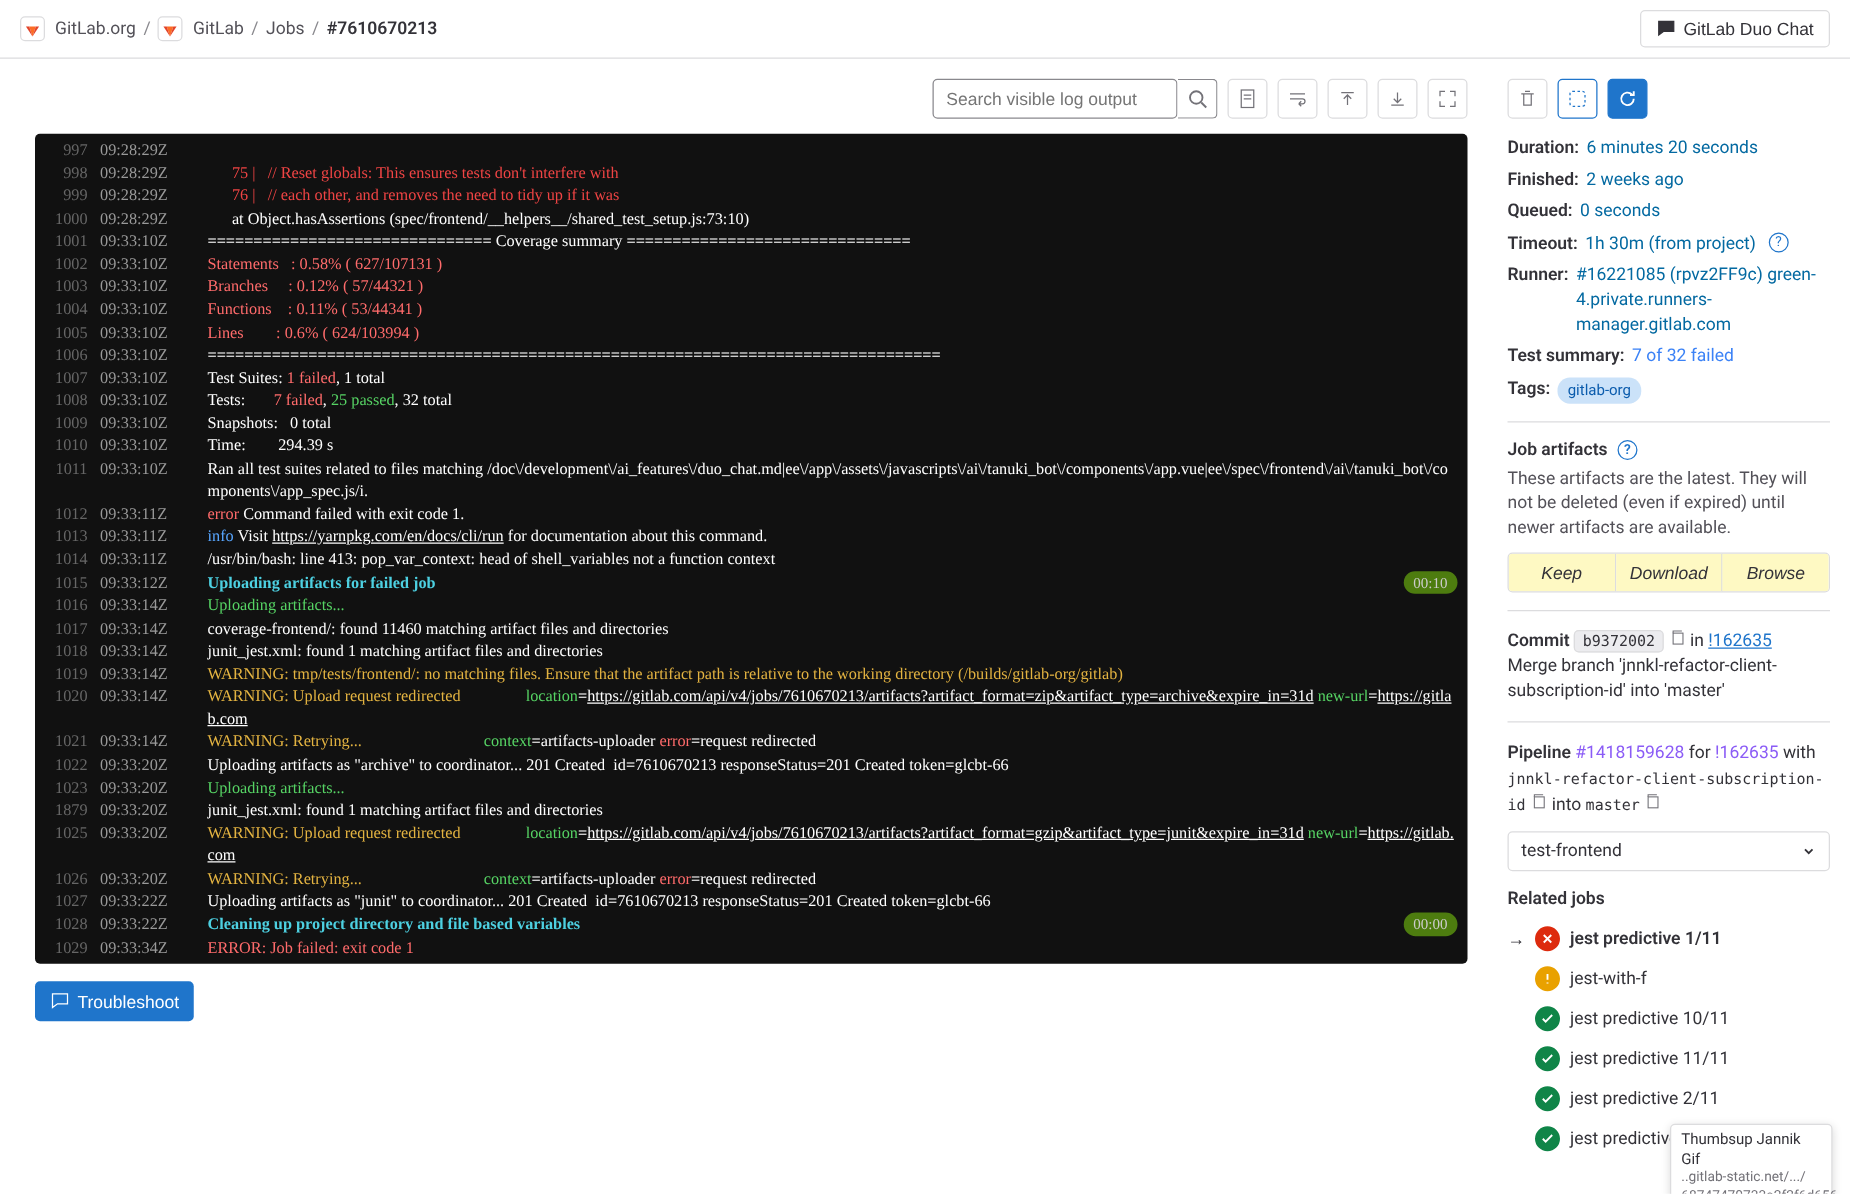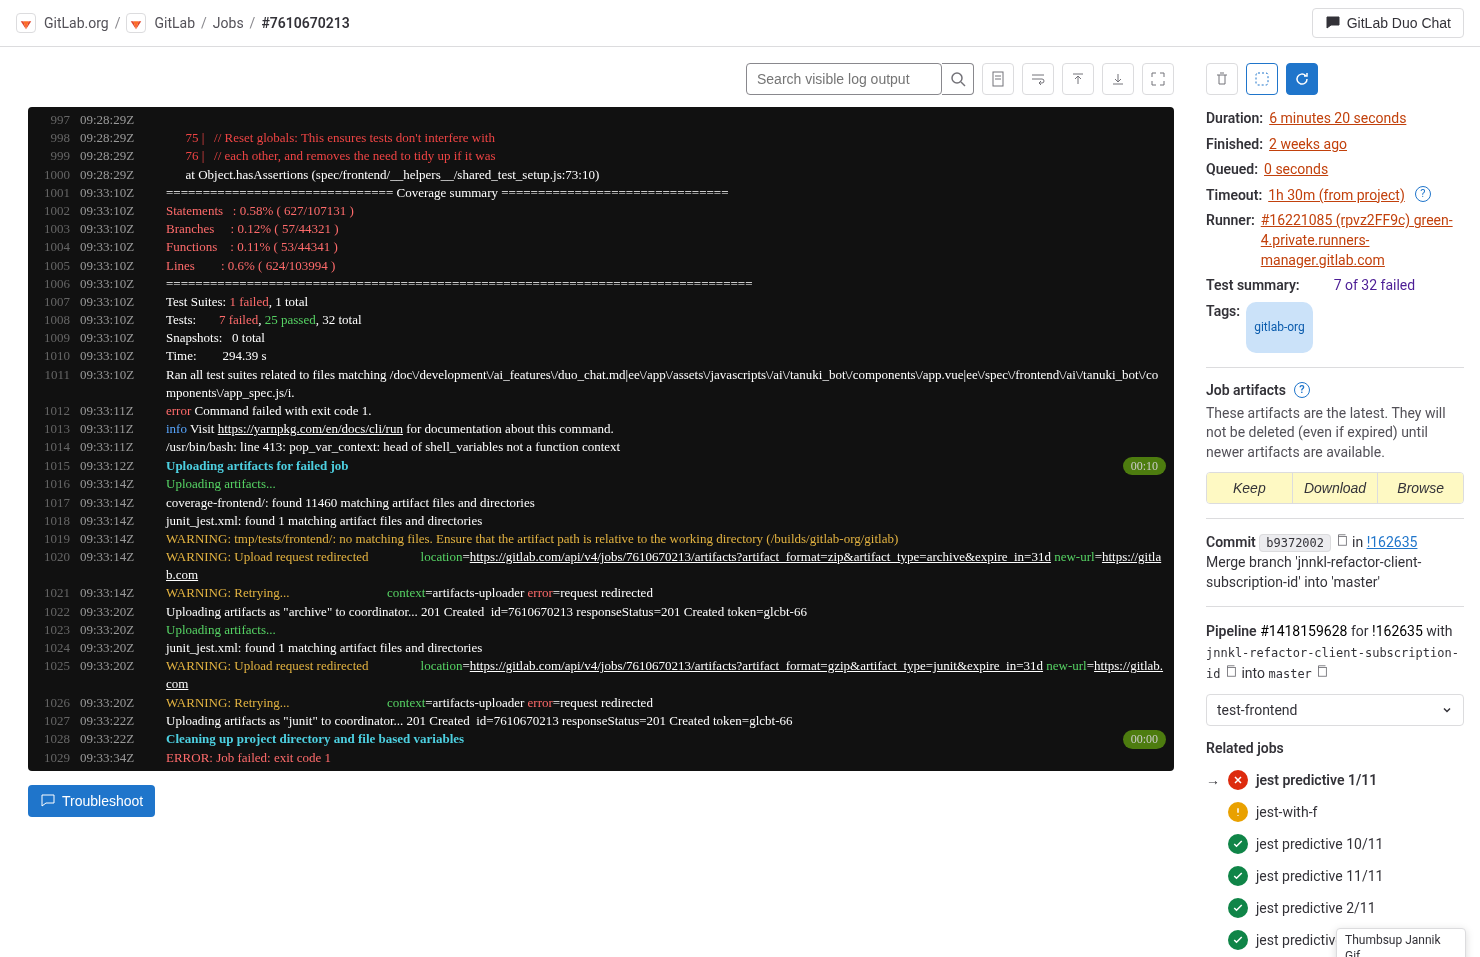--- a/index.html
+++ b/index.html
@@ -32,24 +32,24 @@
 .c-gray { color: #ef4444; }
 .c-link { color: #fff; text-decoration: underline; }
 .duration-pill { background: #4d7c0f; color: #ccc; border-radius: 10px; padding: 1px 8px; font-size: 12px; margin-left: auto; align-self: center; }
 .troubleshoot-btn { margin-top: 14px; display: inline-flex; align-items: center; gap: 6px; background: #1f75cb; color: #fff; border: none; padding: 8px 12px; border-radius: 4px; font-size: 14px; cursor: pointer; font-weight: 500; }
 .sidebar { width: 290px; padding: 16px; font-size: 14px; flex-shrink: 0; }
 .sidebar-actions { display: flex; gap: 8px; margin-bottom: 14px; }
 .sidebar-actions .icon-btn.blue-border { border-color: #1f75cb; color: #1f75cb; }
 .sidebar-actions .icon-btn.blue-fill { background: #1f75cb; border-color: #1f75cb; color: #fff; }
 .meta-row { display: flex; gap: 6px; margin-bottom: 6px; line-height: 1.4; }
 .meta-row .label { font-weight: 600; color: #333238; }
-.meta-row .value { color: #c2410c; text-decoration: underline; }
-.meta-row a { color: #4c1d95; text-decoration: none; margin-left: 28px; }
+.meta-row .value { color: #0369a1; }
+.meta-row a { color: #3b82f6; text-decoration: none; }
 .help-icon { display: inline-flex; align-items: center; justify-content: center; width: 16px; height: 16px; border: 1px solid #1f75cb; border-radius: 50%; color: #1f75cb; font-size: 11px; margin-left: 4px; }
-.tag-badge { background: #cbe2f9; color: #0b5cad; padding: 17px 8px; border-radius: 10px; font-size: 12px; }
+.tag-badge { background: #cbe2f9; color: #0b5cad; padding: 2px 8px; border-radius: 10px; font-size: 12px; }
 .section-divider { border: none; border-top: 1px solid #dcdcde; margin: 14px 0; }
 .section-title { font-weight: 600; margin-bottom: 6px; display: flex; align-items: center; gap: 4px; }
 .section-desc { color: #535158; font-size: 14px; line-height: 1.4; margin-bottom: 10px; }
 .btn-group { display: flex; border: 1px solid #dcdcde; border-radius: 4px; overflow: hidden; }
 .btn-group button { flex: 1; background: #fef9c3; border: none; padding: 7px 6px; font-size: 14px; cursor: pointer; color: #333238; font-style: italic; }
 .btn-group button:not(:last-child) { border-right: 1px solid #dcdcde; }
 .commit-sha { font-family: monospace; font-size: 12px; background: #ececef; padding: 1px 6px; border-radius: 4px; border: 1px solid #dcdcde; }
 .copy-icon { display: inline-flex; width: 14px; height: 14px; color: #737278; cursor: pointer; }
 .pipeline-select { display: flex; align-items: center; justify-content: space-between; border: 1px solid #dcdcde; border-radius: 4px; padding: 7px 10px; margin-top: 10px; cursor: pointer; }
 .related-jobs { margin-top: 14px; }
@@ -60,21 +60,21 @@
 .status-icon.warning { background: #e9a100; border: 2px solid #e9a100; color: #fff; }
 .status-icon.success { background: #fff; border: 2px solid #108548; color: #108548; }
 .status-icon.success.filled { background: #108548; color: #fff; }
 .status-icon svg { width: 12px; height: 12px; }
 .related-job a { color: #333238; text-decoration: none; font-size: 14px; }
 .related-job.active a { font-weight: 600; }
 .tooltip-box { position: absolute; background: #fff; border: 1px solid #dcdcde; border-radius: 4px; padding: 4px 8px; font-size: 12px; box-shadow: 0 2px 8px rgba(0,0,0,.15); line-height: 1.3; z-index: 10; width: 130px; }
 .tooltip-box .small { color: #737278; font-size: 11px; }
 .commit-text { word-break: break-word; line-height: 1.4; }
 .pipeline-text { word-break: break-word; line-height: 1.5; }
-.pipeline-text a { color: #000000; text-decoration: none; }
+.pipeline-text a { color: #8b5cf6; text-decoration: none; }
 .pipeline-text .mono { font-family: monospace; font-size: 12px; }
 </style>
 </head>
 <body>
 
 <div class="top-bar">
   <div class="breadcrumbs">
     <span class="logo-box">
         <svg viewBox="0 0 16 16">
           <path fill="#fc6d26" d="M8 15l-3-9h6z"></path>
@@ -169,21 +169,21 @@
         <div class="log-line"><span class="ln">1014</span><span class="ts">09:33:11Z</span><span class="txt"><span>/usr/bin/bash: line 413: pop_var_context: head of shell_variables not a function context</span></span></div>
         <div class="log-line"><span class="ln">1015</span><span class="ts">09:33:12Z</span><span class="txt"><span class="c-teal">Uploading artifacts for failed job</span></span><span class="duration-pill">00:10</span></div>
         <div class="log-line"><span class="ln">1016</span><span class="ts">09:33:14Z</span><span class="txt"><span class="c-green">Uploading artifacts...</span></span></div>
         <div class="log-line"><span class="ln">1017</span><span class="ts">09:33:14Z</span><span class="txt"><span>coverage-frontend/: found 11460 matching artifact files and directories</span></span></div>
         <div class="log-line"><span class="ln">1018</span><span class="ts">09:33:14Z</span><span class="txt"><span>junit_jest.xml: found 1 matching artifact files and directories</span></span></div>
         <div class="log-line"><span class="ln">1019</span><span class="ts">09:33:14Z</span><span class="txt"><span class="c-yellow">WARNING: tmp/tests/frontend/: no matching files. Ensure that the artifact path is relative to the working directory (/builds/gitlab-org/gitlab)</span></span></div>
         <div class="log-line"><span class="ln">1020</span><span class="ts">09:33:14Z</span><span class="txt"><span class="c-yellow">WARNING: Upload request redirected                </span><span class="c-green">location</span><span>=</span><span class="c-link">https://gitlab.com/api/v4/jobs/7610670213/artifacts?artifact_format=zip&amp;artifact_type=archive&amp;expire_in=31d</span><span class="c-green"> new-url</span><span>=</span><span class="c-link">https://gitlab.com</span></span></div>
         <div class="log-line"><span class="ln">1021</span><span class="ts">09:33:14Z</span><span class="txt"><span class="c-yellow">WARNING: Retrying...                              </span><span class="c-green">context</span><span>=artifacts-uploader </span><span class="c-red">error</span><span>=request redirected</span></span></div>
         <div class="log-line"><span class="ln">1022</span><span class="ts">09:33:20Z</span><span class="txt"><span>Uploading artifacts as "archive" to coordinator... 201 Created  id=7610670213 responseStatus=201 Created token=glcbt-66</span></span></div>
         <div class="log-line"><span class="ln">1023</span><span class="ts">09:33:20Z</span><span class="txt"><span class="c-green">Uploading artifacts...</span></span></div>
-        <div class="log-line"><span class="ln">1024</span><span class="ts">09:33:20Z</span><span class="txt"><span>junit_jest.xml: found 1 matching artifact files and directories</span></span></div>
+        <div class="log-line"><span class="ln">1879</span><span class="ts">09:33:20Z</span><span class="txt"><span>junit_jest.xml: found 1 matching artifact files and directories</span></span></div>
         <div class="log-line"><span class="ln">1025</span><span class="ts">09:33:20Z</span><span class="txt"><span class="c-yellow">WARNING: Upload request redirected                </span><span class="c-green">location</span><span>=</span><span class="c-link">https://gitlab.com/api/v4/jobs/7610670213/artifacts?artifact_format=gzip&amp;artifact_type=junit&amp;expire_in=31d</span><span class="c-green"> new-url</span><span>=</span><span class="c-link">https://gitlab.com</span></span></div>
         <div class="log-line"><span class="ln">1026</span><span class="ts">09:33:20Z</span><span class="txt"><span class="c-yellow">WARNING: Retrying...                              </span><span class="c-green">context</span><span>=artifacts-uploader </span><span class="c-red">error</span><span>=request redirected</span></span></div>
         <div class="log-line"><span class="ln">1027</span><span class="ts">09:33:22Z</span><span class="txt"><span>Uploading artifacts as "junit" to coordinator... 201 Created  id=7610670213 responseStatus=201 Created token=glcbt-66</span></span></div>
         <div class="log-line"><span class="ln">1028</span><span class="ts">09:33:22Z</span><span class="txt"><span class="c-teal">Cleaning up project directory and file based variables</span></span><span class="duration-pill">00:00</span></div>
         <div class="log-line"><span class="ln">1029</span><span class="ts">09:33:34Z</span><span class="txt"><span class="c-red">ERROR: Job failed: exit code 1</span></span></div>
       </div>
 
     <button class="troubleshoot-btn">
       <svg width="16" height="16" viewBox="0 0 16 16">
           <path d="M2 2h12v8H6l-4 3V2z" stroke="currentColor" fill="none"></path>

